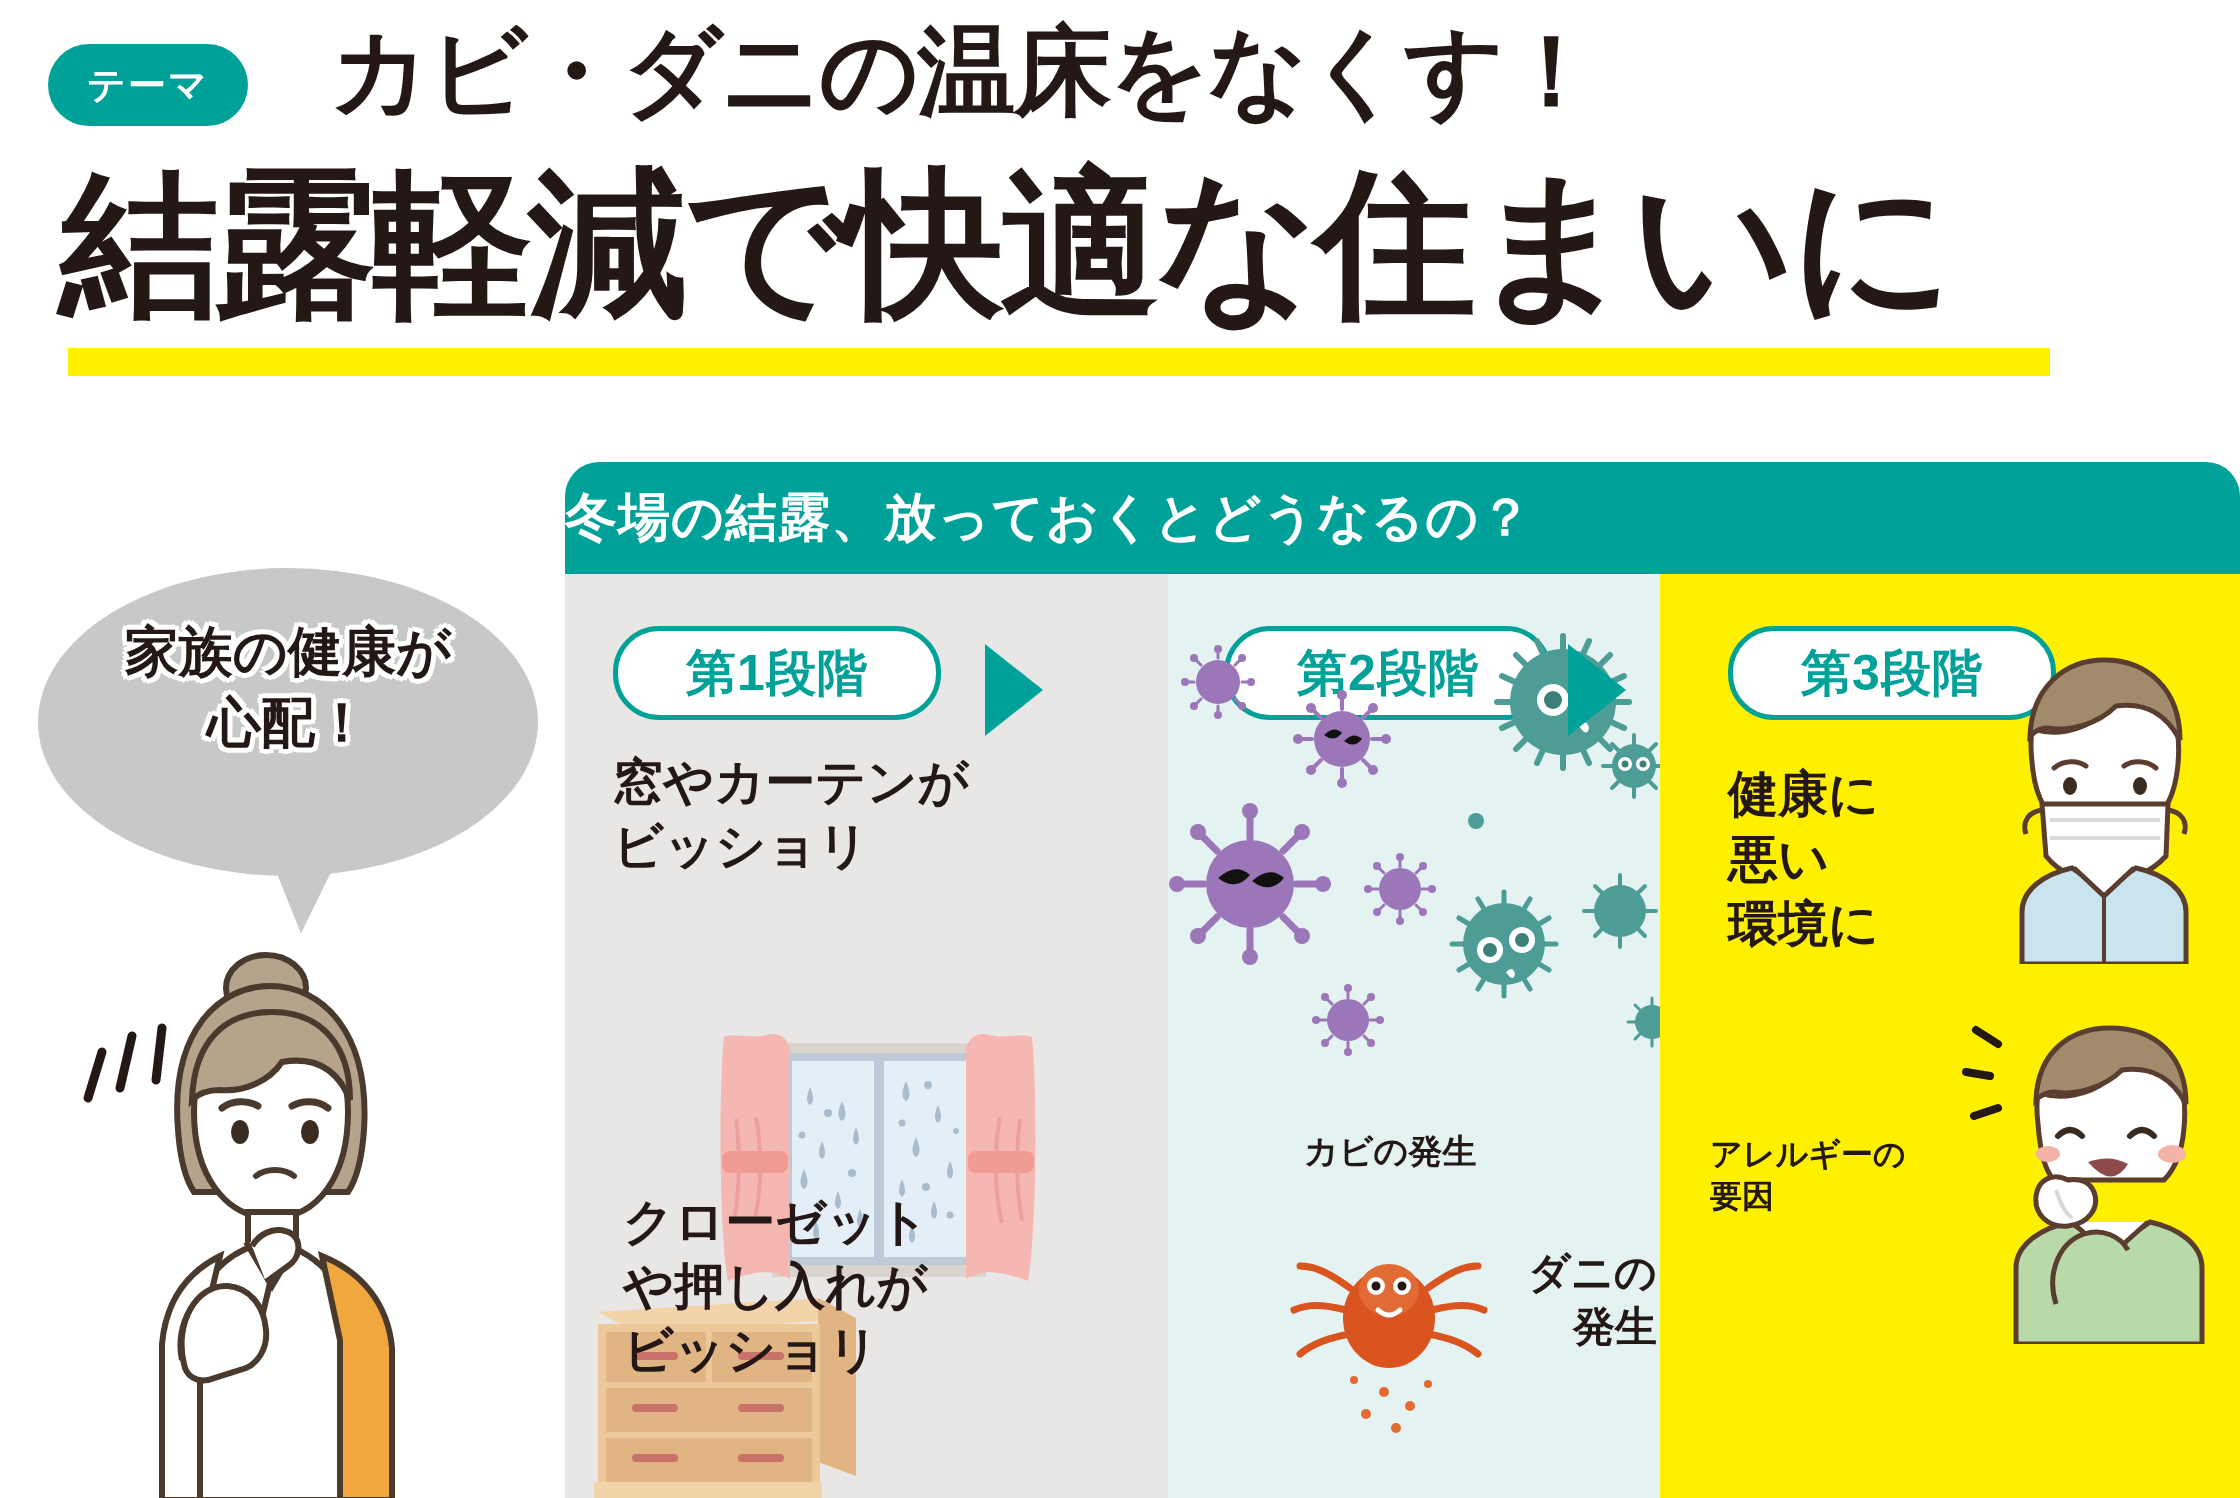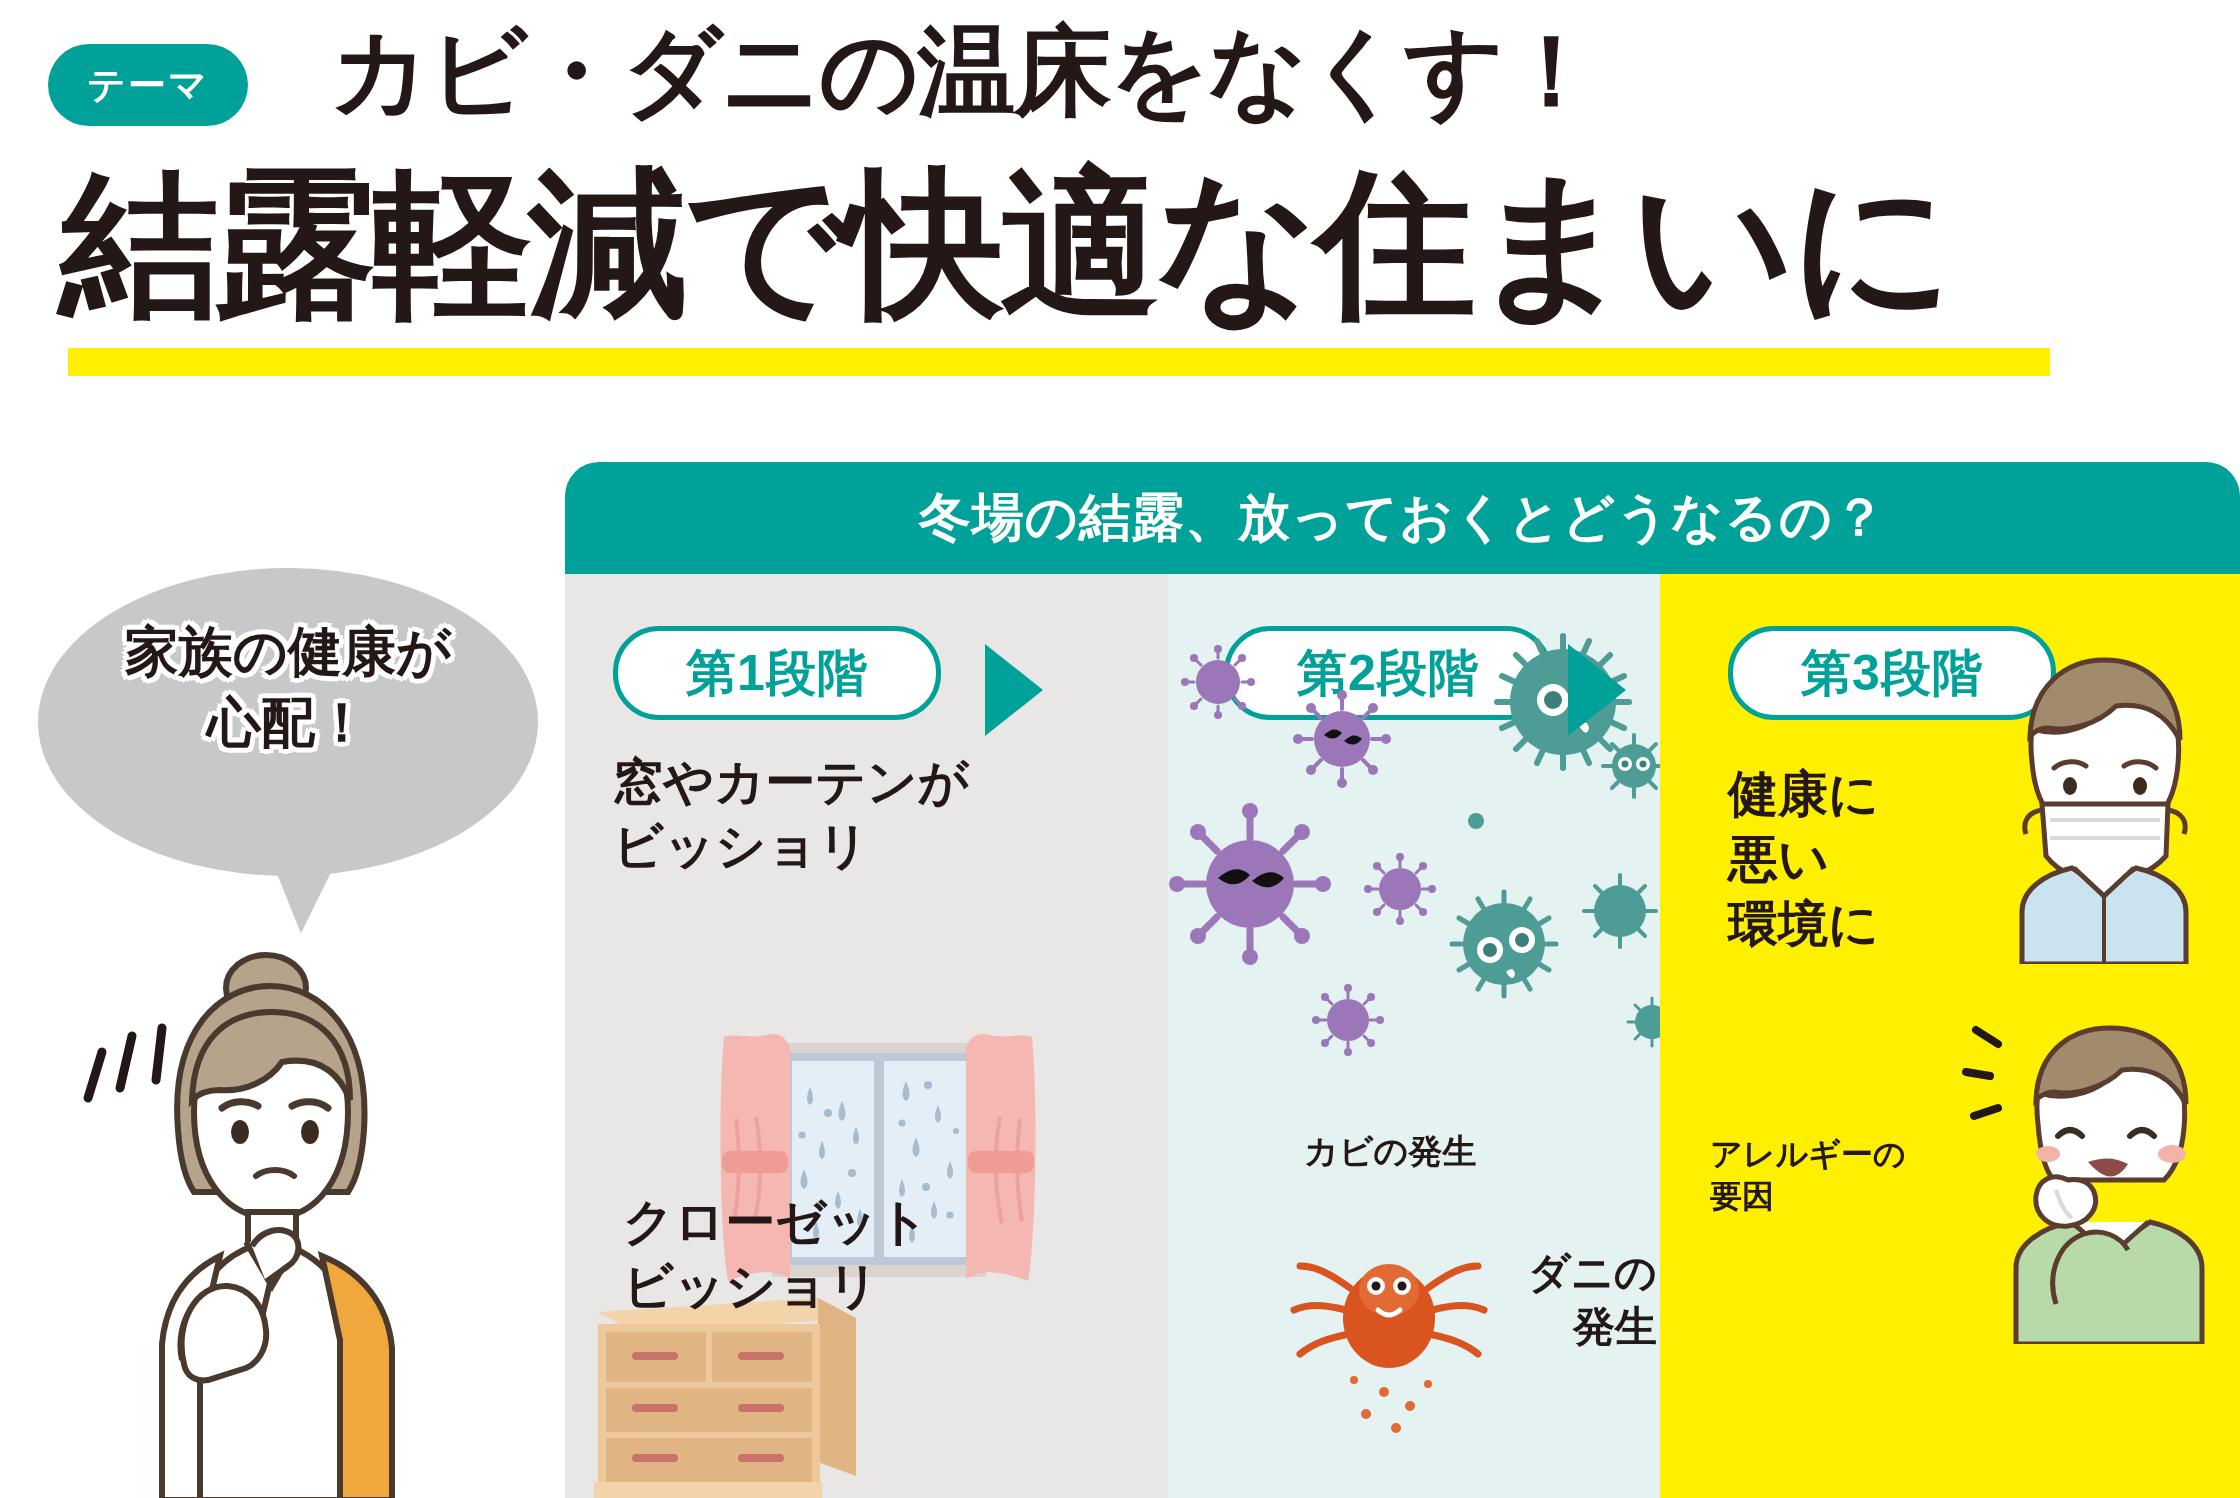--- a/index.html
+++ b/index.html
@@ -61,21 +61,21 @@
   #bubble-text .l{display:block;}
 
   
   #woman{position:absolute;left:70px;top:400px;width:420px;height:560px;}
 
   
   #main-panel{position:absolute;left:565px;top:462px;width:1675px;height:1036px;}
   #banner{
     position:absolute;left:0;top:0;width:1675px;height:112px;
     background:#00a199;border-radius:34px 34px 0 0;
-    display:flex;align-items:center;justify-content:center;
+    display:flex;align-items:center;justify-content:flex-start;
   }
   #banner-text{
     color:#fff;font-size:52px;font-weight:800;letter-spacing:1px;white-space:nowrap;
   }
   #stages{position:absolute;left:0;top:112px;width:1675px;height:924px;display:flex;}
   .stage{position:relative;height:924px;overflow:hidden;}
   .stage.s1{width:603px;background:#e8e7e5;}
   .stage.s2{width:492px;background:#e4f2f2;}
   .stage.s3{width:580px;background:#fff000;}
 
@@ -262,20 +262,21 @@
             <rect x="72" y="140" width="46" height="8" rx="4"></rect>
             <rect x="178" y="140" width="46" height="8" rx="4"></rect>
             <rect x="72" y="190" width="46" height="8" rx="4"></rect>
             <rect x="178" y="190" width="46" height="8" rx="4"></rect>
           </g>
           <rect x="34" y="218" width="228" height="18" fill="#f2d3aa"></rect>
         </svg>
 
         <div class="cap" id="cap-2">
           <div>クローゼット</div>
+          <div>や押し入れが</div>
           <div>ビッショリ</div>
         </div>
       </div>
 
       <div class="stage s2">
         <div class="stage-pill">
           <span>第2段階</span>
         </div>
         <div class="arrow"></div>
 

